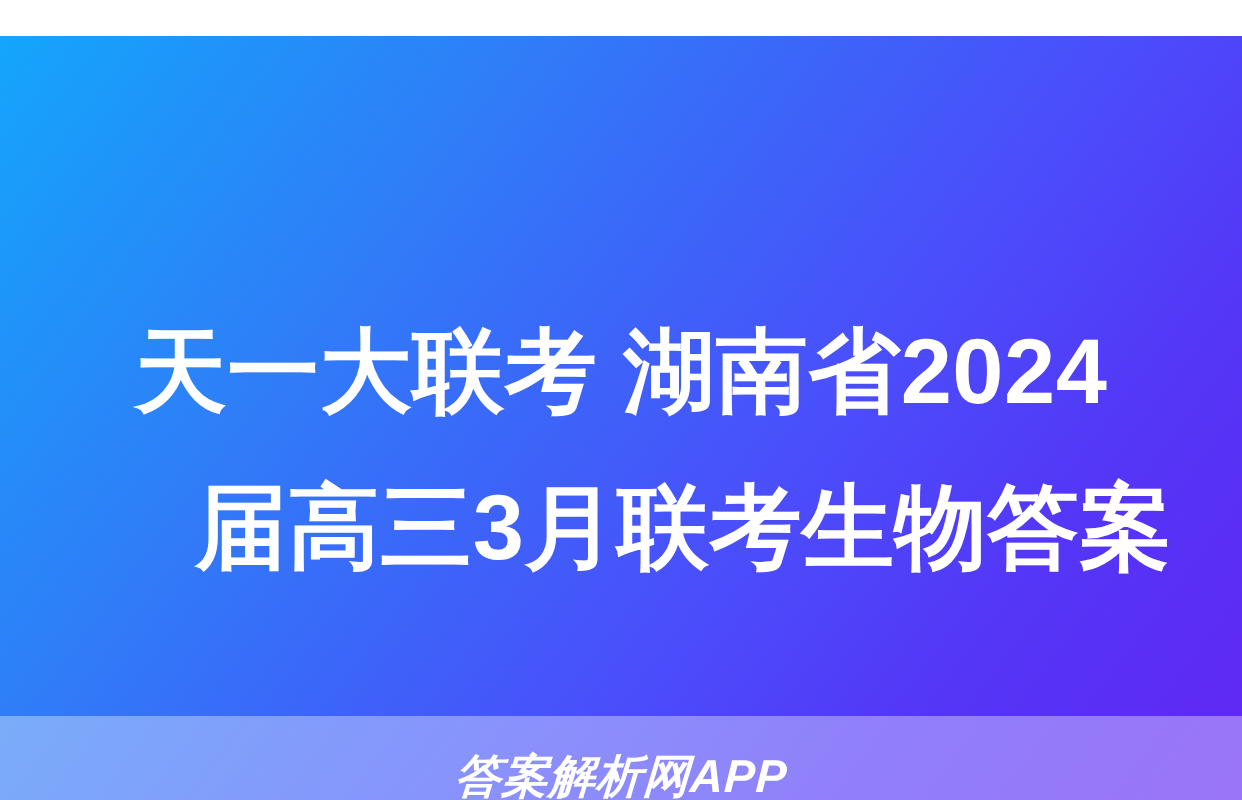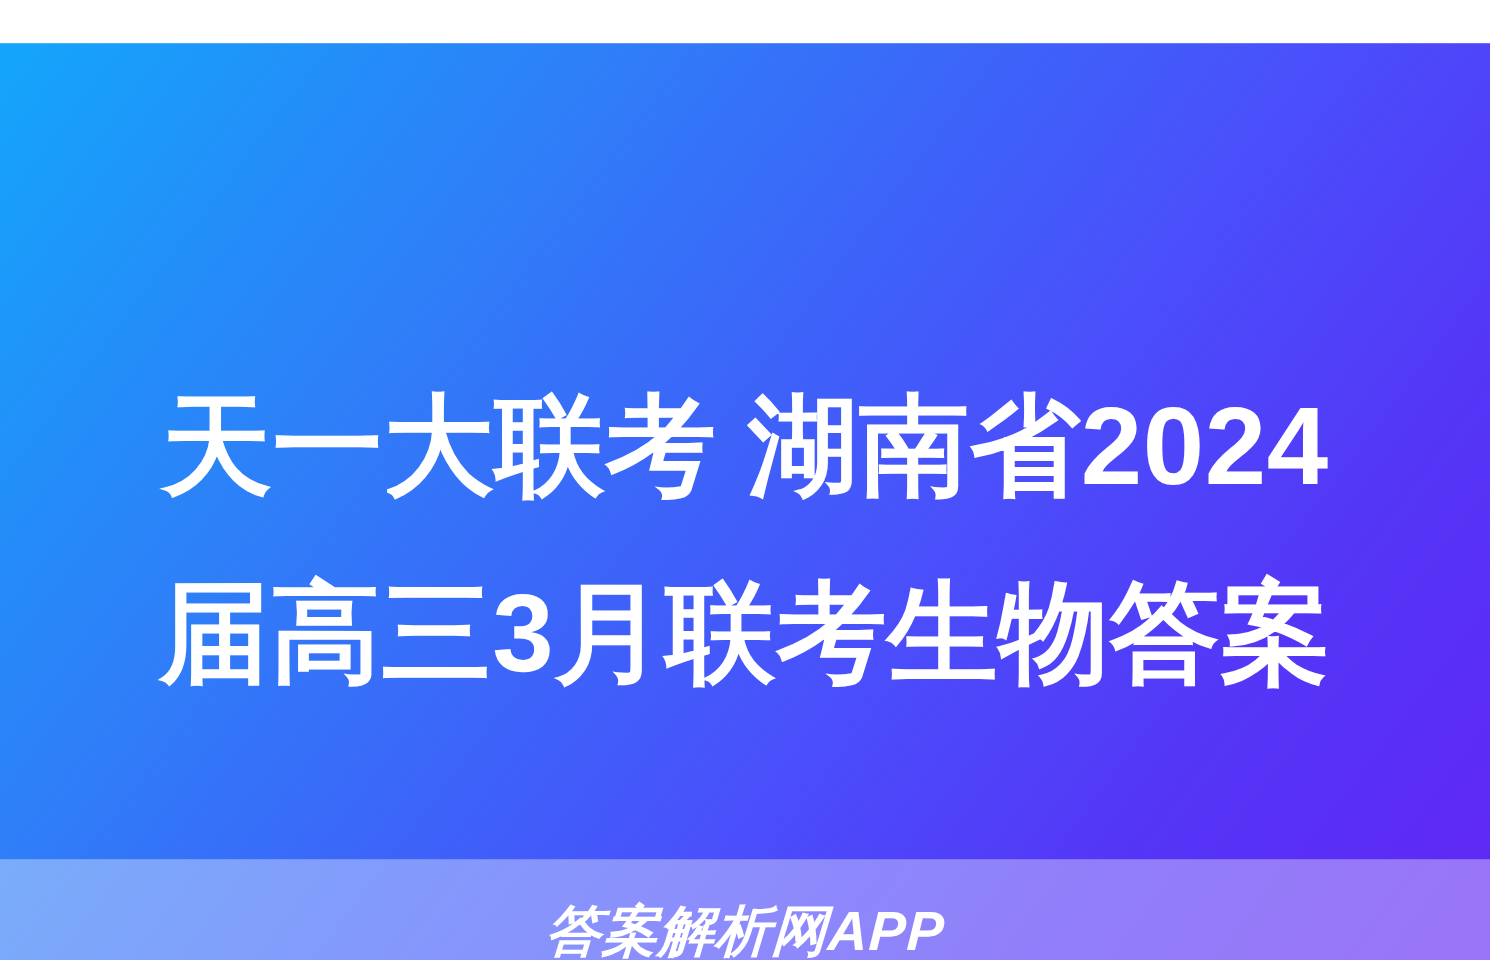--- a/index.html
+++ b/index.html
@@ -44,20 +44,21 @@
     line-height: 148px;
     font-weight: 700;
     letter-spacing: 0.5px;
     white-space: nowrap;
     font-family: "Liberation Sans", "DejaVu Sans", sans-serif;
     text-rendering: geometricPrecision;
   }
 
   .title-line.line-2 {
     margin-top: 8px;
+    text-align: right;
   }
 
   .spacer {
     display: inline-block;
     width: 26px;
   }
 
   
   .footer-band {
     position: absolute;

